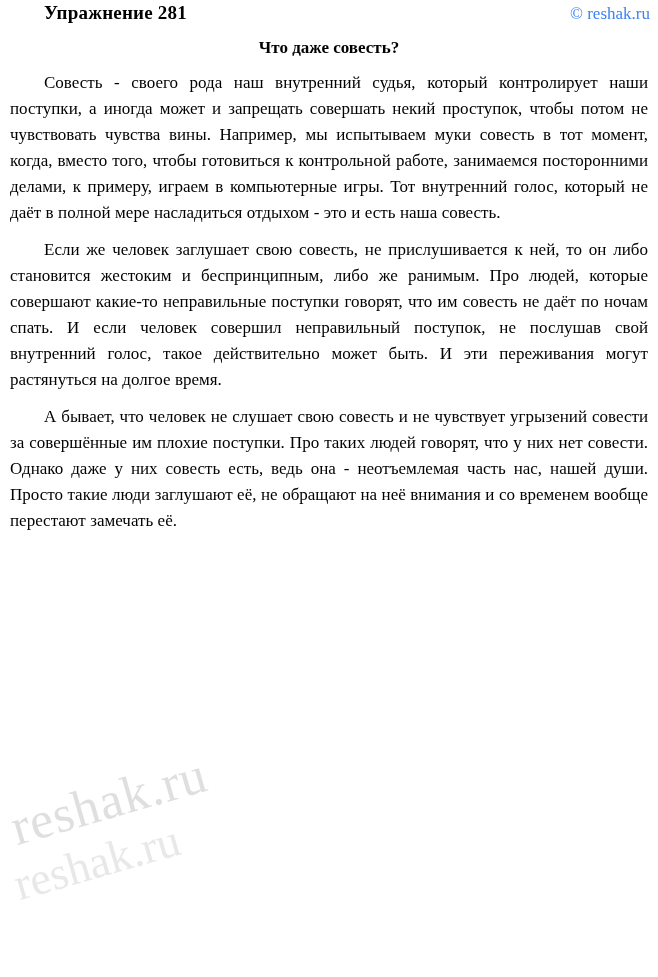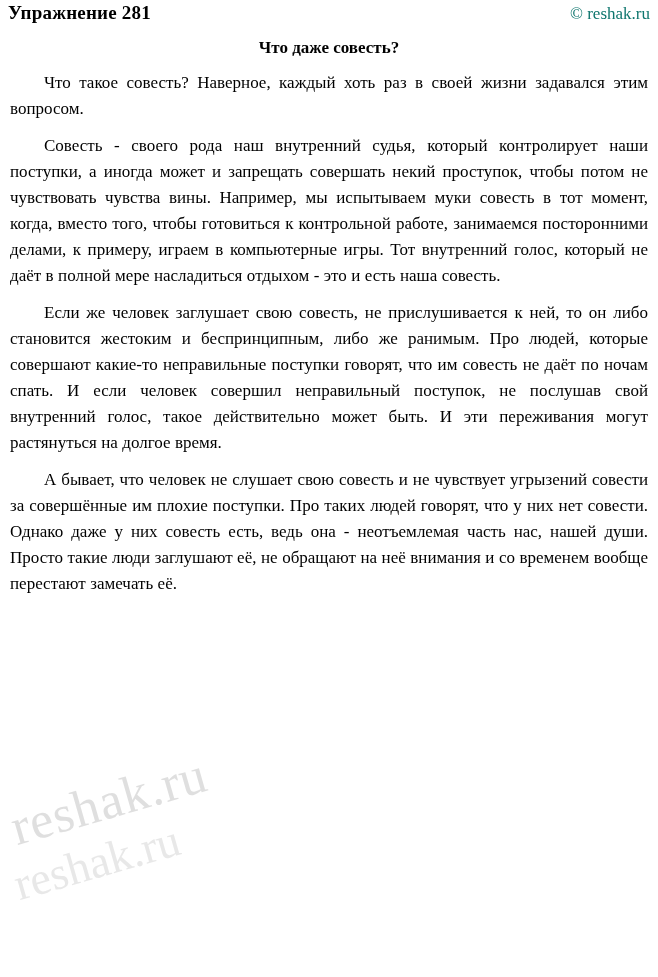--- a/index.html
+++ b/index.html
@@ -27,25 +27,26 @@
     align-items: baseline;
     justify-content: space-between;
     padding-top: 2px;
     height: 26px;
   }
   .exercise-title {
     font-family: "Liberation Serif", serif;
     font-weight: bold;
     font-size: 19px;
     letter-spacing: 0.2px;
+    margin-left: 36px;
   }
   .site-credit {
     font-family: "Liberation Serif", serif;
     font-size: 17px;
-    color: #0f766e;
+    color: #3b82f6;
     white-space: nowrap;
   }
   .doc-title {
     text-align: center;
     font-weight: bold;
     font-size: 17px;
     margin-top: 10px;
     margin-bottom: 12px;
   }
   .para {
@@ -96,21 +97,20 @@
 <div class="page">
 
   <div class="header-row">
     <div class="exercise-title">Упражнение 281</div>
     <div class="site-credit">© reshak.ru</div>
   </div>
 
   <div class="content">
     <div class="doc-title">Что даже совесть?</div>
 
-    <p class="para">Что такое совесть? Наверное, каждый хоть раз в своей жизни задавался этим вопросом.</p>
     <p class="para">Совесть - своего рода наш внутренний судья, который контролирует наши поступки, а иногда может и запрещать совершать некий проступок, чтобы потом не чувствовать чувства вины. Например, мы испытываем муки совесть в тот момент, когда, вместо того, чтобы готовиться к контрольной работе, занимаемся посторонними делами, к примеру, играем в компьютерные игры. Тот внутренний голос, который не даёт в полной мере насладиться отдыхом - это и есть наша совесть.</p>
     <p class="para">Если же человек заглушает свою совесть, не прислушивается к ней, то он либо становится жестоким и беспринципным, либо же ранимым. Про людей, которые совершают какие-то неправильные поступки говорят, что им совесть не даёт по ночам спать. И если человек совершил неправильный поступок, не послушав свой внутренний голос, такое действительно может быть. И эти переживания могут растянуться на долгое время.</p>
     <p class="para">А бывает, что человек не слушает свою совесть и не чувствует угрызений совести за совершённые им плохие поступки. Про таких людей говорят, что у них нет совести. Однако даже у них совесть есть, ведь она - неотъемлемая часть нас, нашей души. Просто такие люди заглушают её, не обращают на неё внимания и со временем вообще перестают замечать её.</p>
   </div>
 
   <div class="watermark">reshak.ru</div>
   <div class="watermark2">reshak.ru</div>
 
 </div>
 

